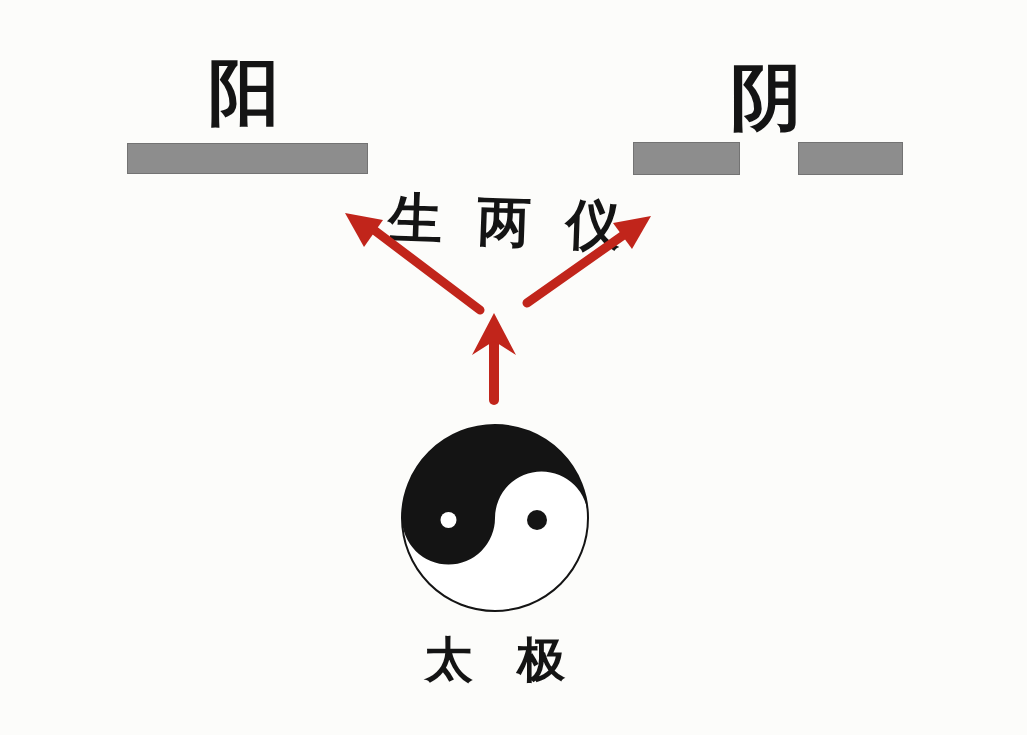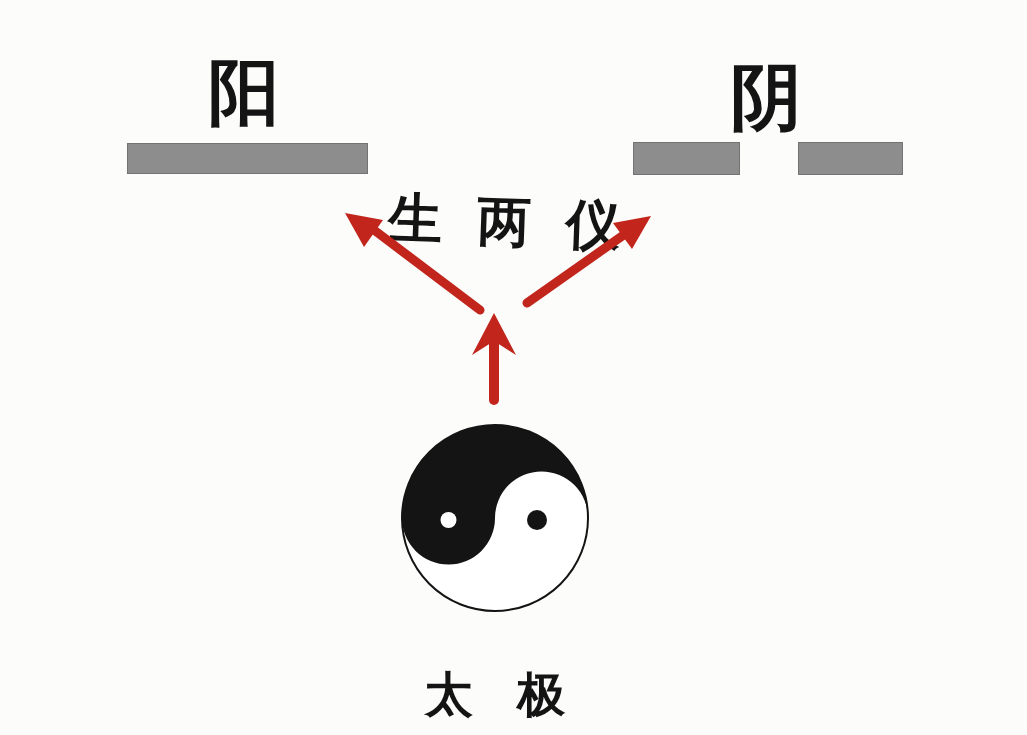--- a/index.html
+++ b/index.html
@@ -35,21 +35,21 @@
   }
   .center-label {
     left: 508px;
     top: 223px;
     font-size: 54px;
     letter-spacing: 8px;
     transform: translate(-50%, -50%) rotate(2deg);
   }
   .taiji-label {
     left: 502px;
-    top: 695px;
+    top: 660px;
     font-size: 48px;
     letter-spacing: 14px;
   }
   .bar {
     position: absolute;
     background: var(--bar-fill, #8d8d8d);
     border: 1px solid var(--bar-border, #737373);
     box-sizing: border-box;
   }
   .yang-bar {

